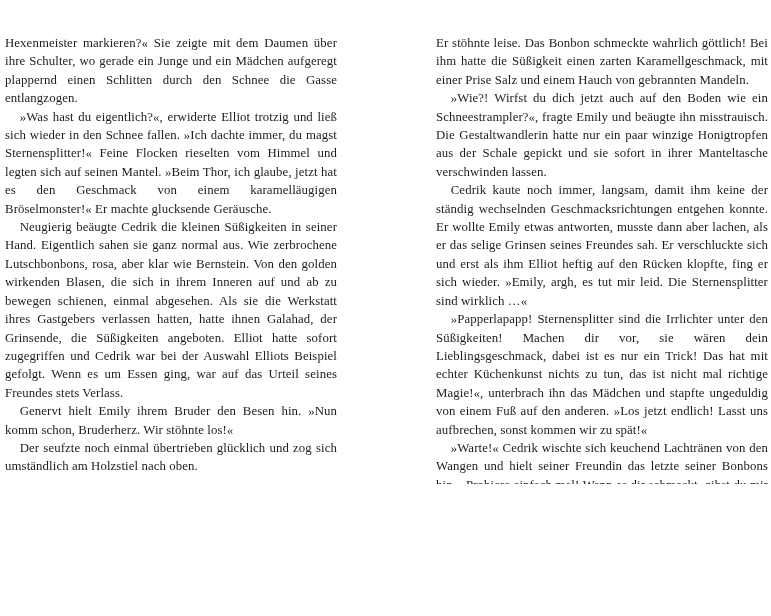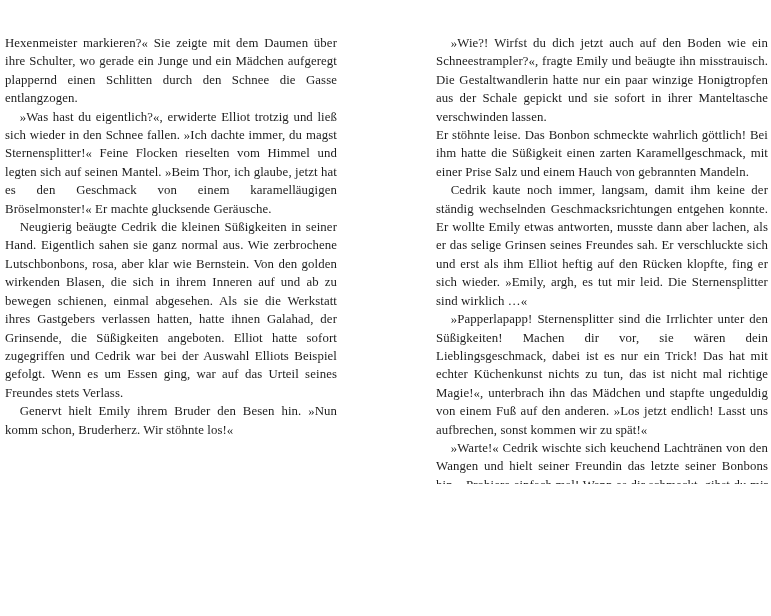--- a/index.html
+++ b/index.html
@@ -76,42 +76,43 @@
 <body>
 
 <div class="book-spread">
 
   <section class="page page-left">
     <div class="page-body" lang="de">
         <p class="para">Hexenmeister markieren?« Sie zeigte mit dem Daumen über ihre Schulter, wo gerade ein Junge und ein Mädchen aufgeregt plappernd einen Schlitten durch den Schnee die Gasse entlangzogen.</p>
         <p class="para indent">»Was hast du eigentlich?«, erwiderte Elliot trotzig und ließ sich wieder in den Schnee fallen. »Ich dachte immer, du magst Sternensplitter!« Feine Flocken rieselten vom Himmel und legten sich auf seinen Mantel. »Beim Thor, ich glaube, jetzt hat es den Geschmack von einem karamelläugigen Bröselmonster!« Er machte glucksende Geräusche.</p>
         <p class="para indent">Neugierig beäugte Cedrik die kleinen Süßigkeiten in seiner Hand. Eigentlich sahen sie ganz normal aus. Wie zerbrochene Lutschbonbons, rosa, aber klar wie Bernstein. Von den golden wirkenden Blasen, die sich in ihrem Inneren auf und ab zu bewegen schienen, einmal abgesehen. Als sie die Werkstatt ihres Gastgebers verlassen hatten, hatte ihnen Galahad, der Grinsende, die Süßigkeiten angeboten. Elliot hatte sofort zugegriffen und Cedrik war bei der Auswahl Elliots Beispiel gefolgt. Wenn es um Essen ging, war auf das Urteil seines Freundes stets Verlass.</p>
         <p class="para indent">Genervt hielt Emily ihrem Bruder den Besen hin. »Nun komm schon, Bruderherz. Wir stöhnte los!«</p>
+        <p class="para indent">Der seufzte noch einmal übertrieben glücklich und zog sich umständlich am Holzstiel nach oben.</p>
       </div>
     <footer class="page-footer">
       <span class="flourish">
         <svg width="46" height="14" viewBox="0 0 46 14">
           <path d="M45,7 C33,2.5 17,2.5 9.5,5.5 C4.5,7.5 3.5,10.5 6,11.6 C8.8,12.8 11.3,10.3 9.8,7.9 C8.7,6.1 6.1,6.8 6.6,8.8" fill="none" stroke="#3d3d3d" stroke-width="1.1" stroke-linecap="round"></path>
           <path d="M45,7 C38.5,9.2 31,10 25,9.3" fill="none" stroke="#3d3d3d" stroke-width="0.8" stroke-linecap="round"></path>
         </svg>
       </span>
       <span class="page-number">8</span>
       <span class="flourish mirrored">
         <svg width="46" height="14" viewBox="0 0 46 14">
           <path d="M45,7 C33,2.5 17,2.5 9.5,5.5 C4.5,7.5 3.5,10.5 6,11.6 C8.8,12.8 11.3,10.3 9.8,7.9 C8.7,6.1 6.1,6.8 6.6,8.8" fill="none" stroke="#3d3d3d" stroke-width="1.1" stroke-linecap="round"></path>
           <path d="M45,7 C38.5,9.2 31,10 25,9.3" fill="none" stroke="#3d3d3d" stroke-width="0.8" stroke-linecap="round"></path>
         </svg>
       </span>
     </footer>
   </section>
 
   <section class="page page-right">
     <div class="page-body" lang="de">
+        <p class="para">Er stöhnte leise. Das Bonbon schmeckte wahrlich göttlich! Bei ihm hatte die Süßigkeit einen zarten Karamellgeschmack, mit einer Prise Salz und einem Hauch von gebrannten Mandeln.</p>
         <p class="para indent">»Wie?! Wirfst du dich jetzt auch auf den Boden wie ein Schneestrampler?«, fragte Emily und beäugte ihn misstrauisch. Die Gestaltwandlerin hatte nur ein paar winzige Honigtropfen aus der Schale gepickt und sie sofort in ihrer Manteltasche verschwinden lassen.</p>
-        <p class="para">Er stöhnte leise. Das Bonbon schmeckte wahrlich göttlich! Bei ihm hatte die Süßigkeit einen zarten Karamellgeschmack, mit einer Prise Salz und einem Hauch von gebrannten Mandeln.</p>
         <p class="para indent">Cedrik kaute noch immer, langsam, damit ihm keine der ständig wechselnden Geschmacksrichtungen entgehen konnte. Er wollte Emily etwas antworten, musste dann aber lachen, als er das selige Grinsen seines Freundes sah. Er verschluckte sich und erst als ihm Elliot heftig auf den Rücken klopfte, fing er sich wieder. »Emily, argh, es tut mir leid. Die Sternensplitter sind wirklich …«</p>
         <p class="para indent">»Papperlapapp! Sternensplitter sind die Irrlichter unter den Süßigkeiten! Machen dir vor, sie wären dein Lieblingsgeschmack, dabei ist es nur ein Trick! Das hat mit echter Küchenkunst nichts zu tun, das ist nicht mal richtige Magie!«, unterbrach ihn das Mädchen und stapfte ungeduldig von einem Fuß auf den anderen. »Los jetzt endlich! Lasst uns aufbrechen, sonst kommen wir zu spät!«</p>
         <p class="para indent">»Warte!« Cedrik wischte sich keuchend Lachtränen von den Wangen und hielt seiner Freundin das letzte seiner Bonbons hin. »Probiere einfach mal! Wenn es dir schmeckt, gibst du mir deine Honigtropfen. Und wenn nicht, habe ich eben Pech gehabt. Abgemacht?« Er grinste schelmisch.</p>
       </div>
     <footer class="page-footer">
       <span class="flourish">
         <svg width="46" height="14" viewBox="0 0 46 14">
           <path d="M45,7 C33,2.5 17,2.5 9.5,5.5 C4.5,7.5 3.5,10.5 6,11.6 C8.8,12.8 11.3,10.3 9.8,7.9 C8.7,6.1 6.1,6.8 6.6,8.8" fill="none" stroke="#3d3d3d" stroke-width="1.1" stroke-linecap="round"></path>
           <path d="M45,7 C38.5,9.2 31,10 25,9.3" fill="none" stroke="#3d3d3d" stroke-width="0.8" stroke-linecap="round"></path>
         </svg>

